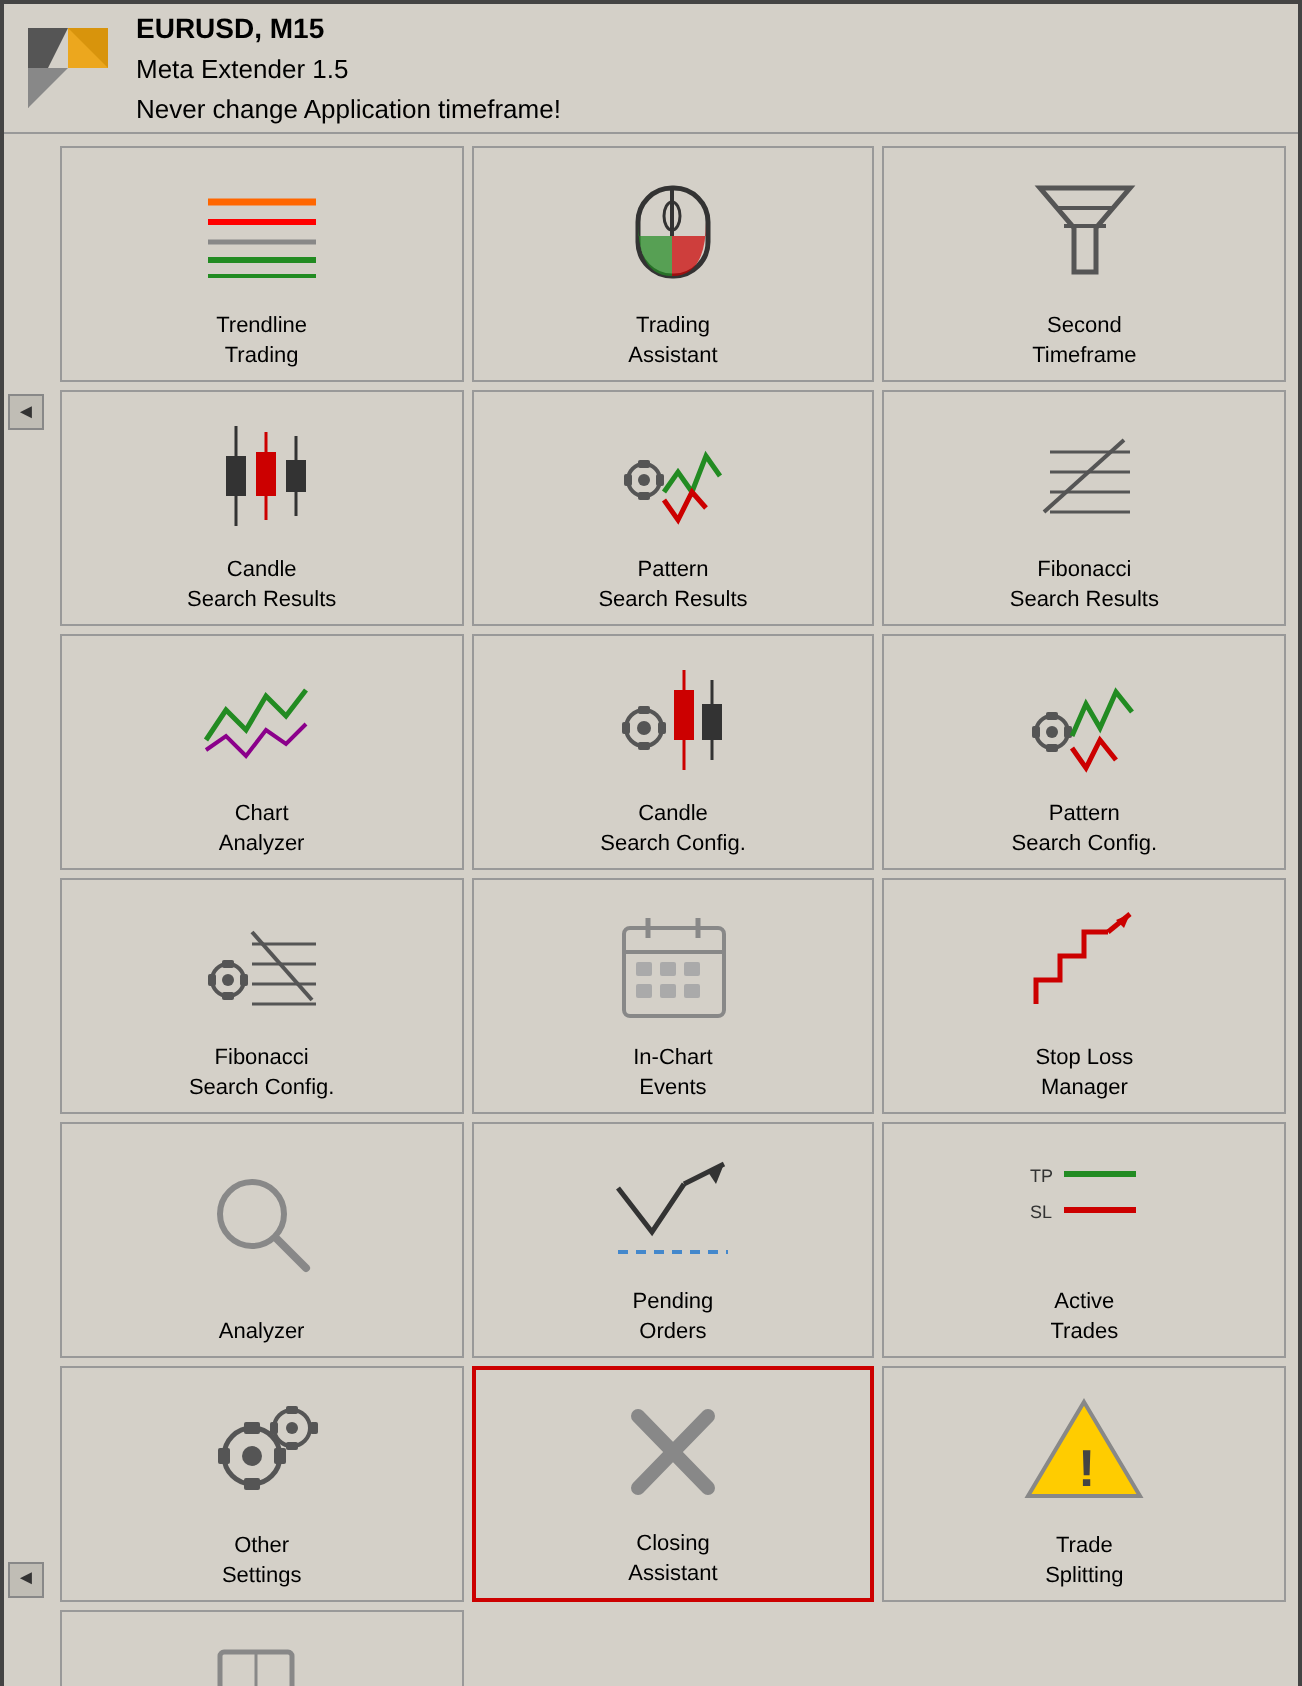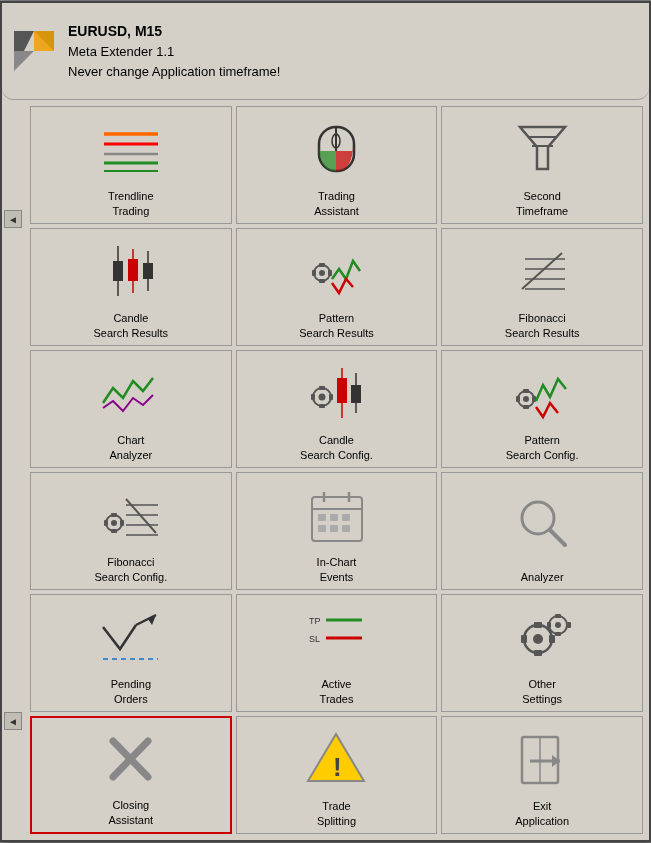--- a/index.html
+++ b/index.html
@@ -13,25 +13,24 @@
     }
     .window {
       width: 651px;
       background: #d4d0c8;
       border: 2px solid #444;
       box-shadow: 2px 2px 8px rgba(0,0,0,0.5);
     }
     .title-bar {
       background: #d4d0c8;
       border-bottom: 1px solid #999;
-      padding: 18px 8px;
+      padding: 2px 8px;
       display: flex;
       align-items: center;
       gap: 10px;
-      border-radius: 12px;
     }
     .logo {
       width: 48px;
       height: 48px;
       flex-shrink: 0;
     }
     .title-text {
       font-size: 13px;
       line-height: 1.5;
       color: #000;
@@ -117,21 +116,21 @@
       <rect x="0" y="0" width="48" height="48" fill="#d4d0c8"></rect>
       <polygon points="4,4 24,4 4,44" fill="#555"></polygon>
       <polygon points="24,4 44,4 44,24" fill="#555"></polygon>
 
       <polygon points="24,4 44,4 44,24 24,24" fill="#f0a000" opacity="0.85"></polygon>
       <polygon points="4,24 24,24 4,44" fill="#888"></polygon>
     </svg>
     <div>
       <div class="title-text">
         <span class="symbol">EURUSD, M15</span><br>
-        <span>Meta Extender 1.1</span><br>
+        <span>Meta Extender 1.5</span><br>
         <span>Never change Application timeframe!</span>
       </div>
     </div>
   </div>
 
   <div class="main-area">
 
     <div class="left-nav">
       <div class="nav-arrow">◄</div>
       <div style="height:60px"></div>
@@ -318,20 +317,32 @@
             <rect x="26" y="29" width="8" height="7" rx="1" fill="#aaa"></rect>
             <rect x="38" y="29" width="8" height="7" rx="1" fill="#aaa"></rect>
             <rect x="14" y="40" width="8" height="7" rx="1" fill="#aaa"></rect>
             <rect x="26" y="40" width="8" height="7" rx="1" fill="#aaa"></rect>
             <rect x="38" y="40" width="8" height="7" rx="1" fill="#aaa"></rect>
           </svg>
         </div>
         <div class="item-label">In-Chart<br>Events</div>
       </div>
 
+      <div class="grid-item">
+        <div class="icon-area">
+          <svg width="65" height="60" viewBox="0 0 65 60">
+
+            <polyline points="8,50 8,38 20,38 20,26 32,26 32,14 44,14" fill="none" stroke="#cc0000" stroke-width="2.5"></polyline>
+
+            <line x1="44" y1="14" x2="55" y2="5" stroke="#cc0000" stroke-width="2.5"></line>
+            <polygon points="55,5 48,8 52,12" fill="#cc0000"></polygon>
+          </svg>
+        </div>
+        <div class="item-label">Stop Loss<br>Manager</div>
+      </div>
 
       <div class="grid-item">
         <div class="icon-area">
           <svg width="65" height="60" viewBox="0 0 65 60">
 
             <circle cx="28" cy="26" r="16" fill="none" stroke="#888" stroke-width="3"></circle>
             <line x1="40" y1="38" x2="55" y2="53" stroke="#888" stroke-width="4" stroke-linecap="round"></line>
           </svg>
         </div>
         <div class="item-label">Analyzer</div>

